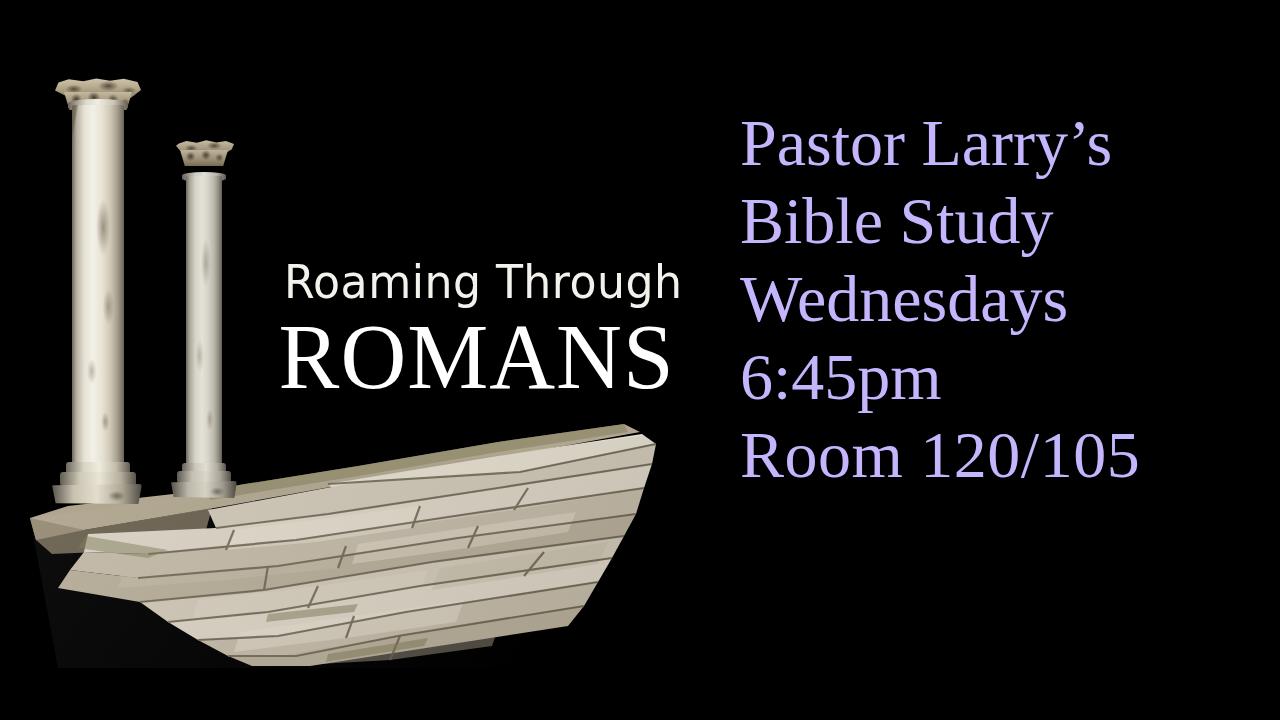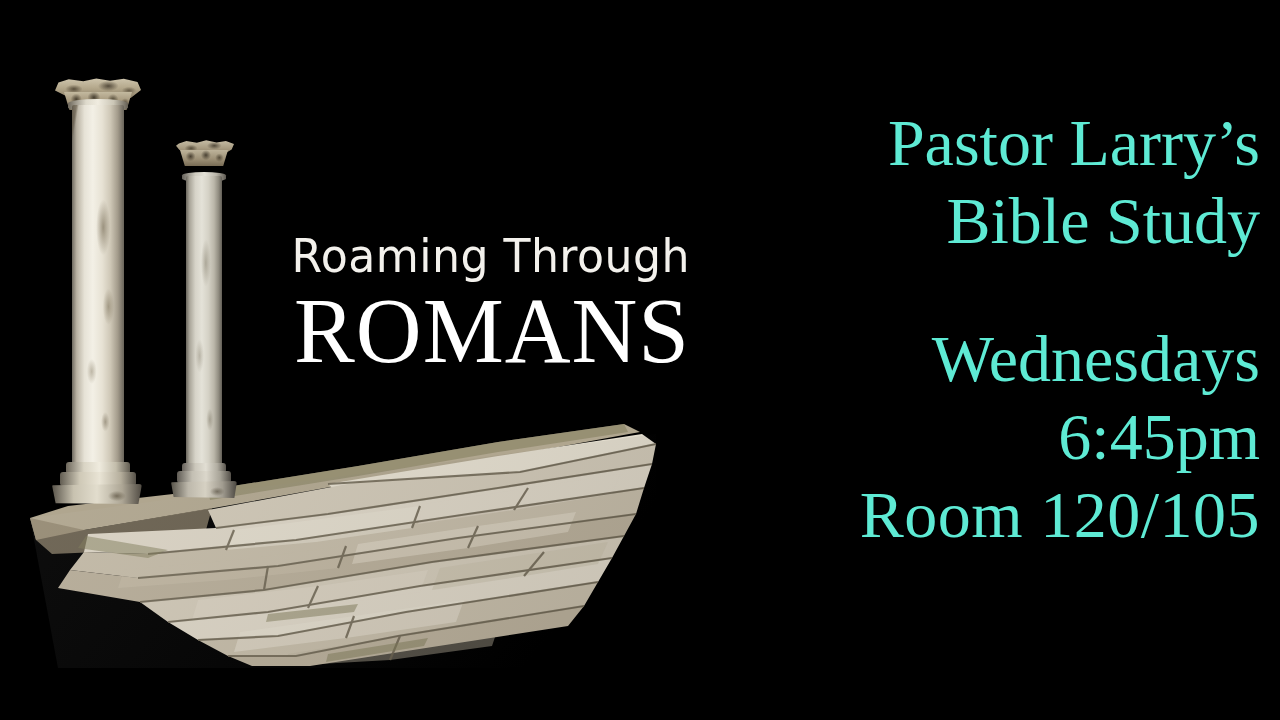--- a/index.html
+++ b/index.html
@@ -180,23 +180,23 @@
   .slab-e { fill: #e2dccd; }
   .joint  { stroke: #6a6250; stroke-width: 2.2; fill: none; opacity: .85; }
   .moss   { fill: #7e7a58; opacity: .5; }
   .ledge  { fill: #b0a68f; }
   .ledge-dk { fill: #8d826b; }
 
   
   #logo {
     position: absolute;
     left: 250px;
-    top: 232px;
+    top: 258px;
     width: 440px;
-    text-align: right;
+    text-align: center;
   }
   #logo-line-1 {
     font-family: "DejaVu Sans", sans-serif;
     font-size: 47px;
     font-weight: 400;
     letter-spacing: .5px;
     color: #f3f1ec;
     line-height: 1;
     white-space: nowrap;
     transform: scaleX(.94);
@@ -214,31 +214,31 @@
     transform: scaleX(.97);
     transform-origin: right center;
   }
 
   
   #info {
     position: absolute;
     left: 740px;
     top: 104px;
     width: 520px;
-    text-align: right;
-    color: #5eead4;
+    text-align: left;
+    color: #c4b5fd;
   }
   .info-line {
     font-family: "Liberation Serif", serif;
     font-weight: 400;
     line-height: 1.18;
     white-space: nowrap;
   }
   #info-heading .info-line { font-size: 66px; }
-  #info-details { margin-top: 60px; }
+  #info-details { }
   #info-details .info-line { font-size: 66px; }
   #detail-room { letter-spacing: .5px; }
 </style>
 </head>
 <body>
 
 <div id="slide">
 
   <div id="artwork">
 

